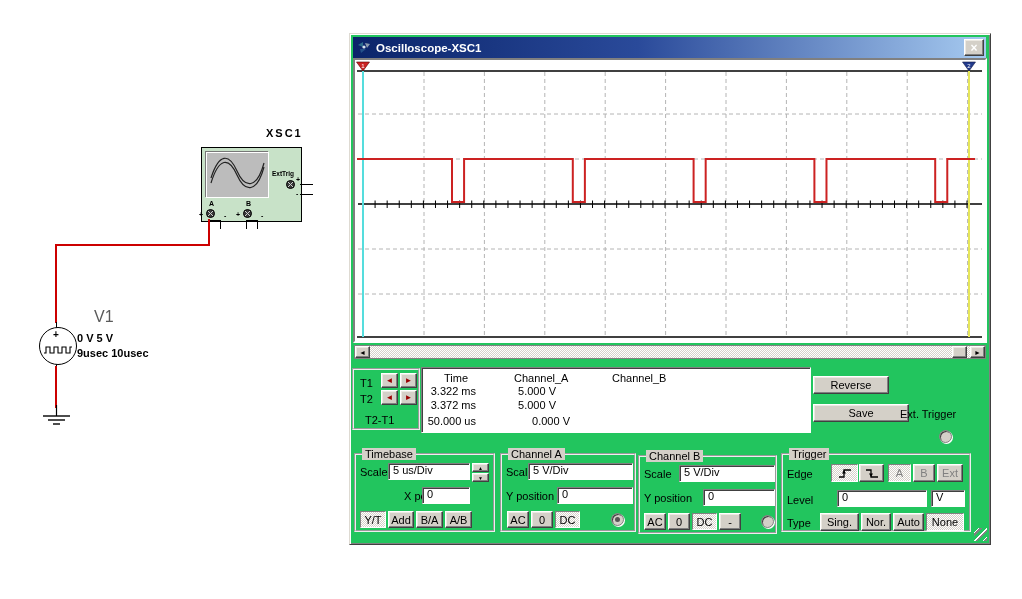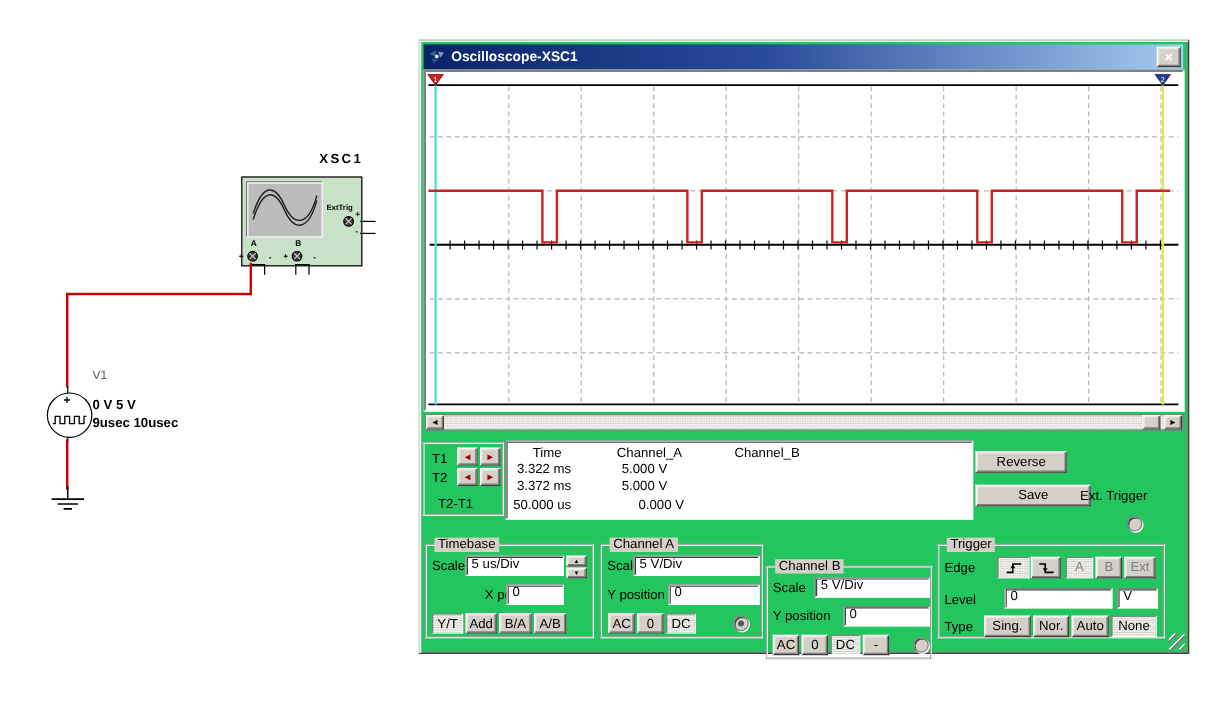--- a/index.html
+++ b/index.html
@@ -90,21 +90,21 @@
     <div class="abs pin" style="left:56px;top:322px;width:1px;height:6px;"></div>
     <div class="abs pin" style="left:56px;top:363px;width:1px;height:5px;"></div>
     <div class="abs wire" style="left:55px;top:366px;width:2px;height:42px;"></div>
 
     <div class="abs" style="left:39px;top:327px;width:36px;height:36px;border:1.4px solid #000;border-radius:50%;background:#fff;">
       <div class="abs" style="left:13px;top:1px;font-size:10px;font-weight:bold;">+</div>
       <svg class="abs" style="left:3px;top:16px;" width="30" height="12" viewBox="0 0 30 12">
         <path d="M1 9 h2 v-6 h4 v6 h4 v-6 h4 v6 h4 v-6 h4 v6 h4 v-6 h2" fill="none" stroke="#000" stroke-width="1.1"></path>
       </svg>
     </div>
-    <div class="abs" style="left:77px;top:308px;font-size:10px;color:#5a5a5a;">V1</div>
+    <div class="abs" style="left:94px;top:308px;font-size:16px;color:#5a5a5a;">V1</div>
     <div class="abs" style="left:77px;top:332px;font-size:11px;font-weight:bold;">0 V 5 V</div>
     <div class="abs" style="left:77px;top:347px;font-size:11px;font-weight:bold;">9usec 10usec</div>
 
     <svg class="abs" style="left:41px;top:405px;" width="31" height="22" viewBox="0 0 31 22">
       <path d="M15.5 0 V11" stroke="#000" stroke-width="1.2"></path>
       <path d="M2 11 H29" stroke="#000" stroke-width="1.4"></path>
       <path d="M7 15 H24" stroke="#000" stroke-width="1.4"></path>
       <path d="M12 19 H19" stroke="#000" stroke-width="1.4"></path>
     </svg>
   </div>
@@ -307,21 +307,21 @@
         <span>0</span>
         </div>
       <div class="btn pressed abs" style="left:53px;top:56px;width:25px;height:17px;">
         <span>DC</span>
         </div>
       <div class="abs ring" style="left:109px;top:58px;width:13px;height:13px;">
         <div class="dot"></div>
         </div>
     </div>
 
-    <div class="abs group" style="left:288px;top:437px;width:139px;height:79px;">
+    <div class="abs group" style="left:288px;top:421px;width:139px;height:79px;">
       <div class="gtitle">Channel B</div>
       <div class="abs lbl" style="left:4px;top:11px;">Scale</div>
       <div class="field abs" style="left:39px;top:8px;width:96px;height:17px;">
         <span>5 V/Div</span>
         </div>
       <div class="abs lbl" style="left:4px;top:35px;">Y position</div>
       <div class="field abs" style="left:63px;top:32px;width:72px;height:17px;">
         <span>0</span>
         </div>
       <div class="btn abs" style="left:4px;top:56px;width:22px;height:17px;">

